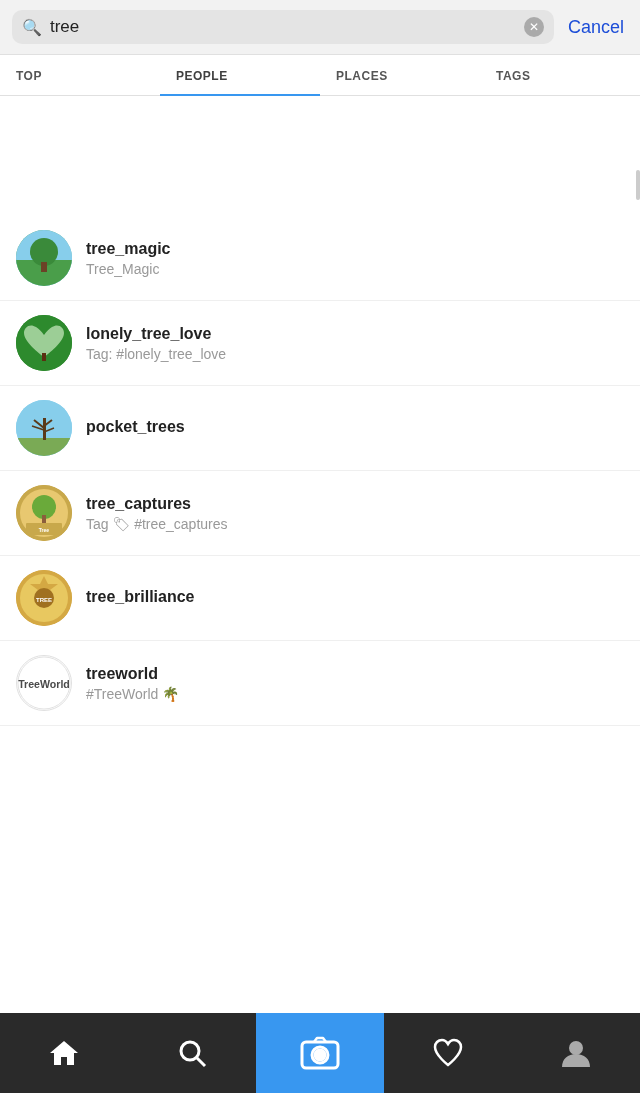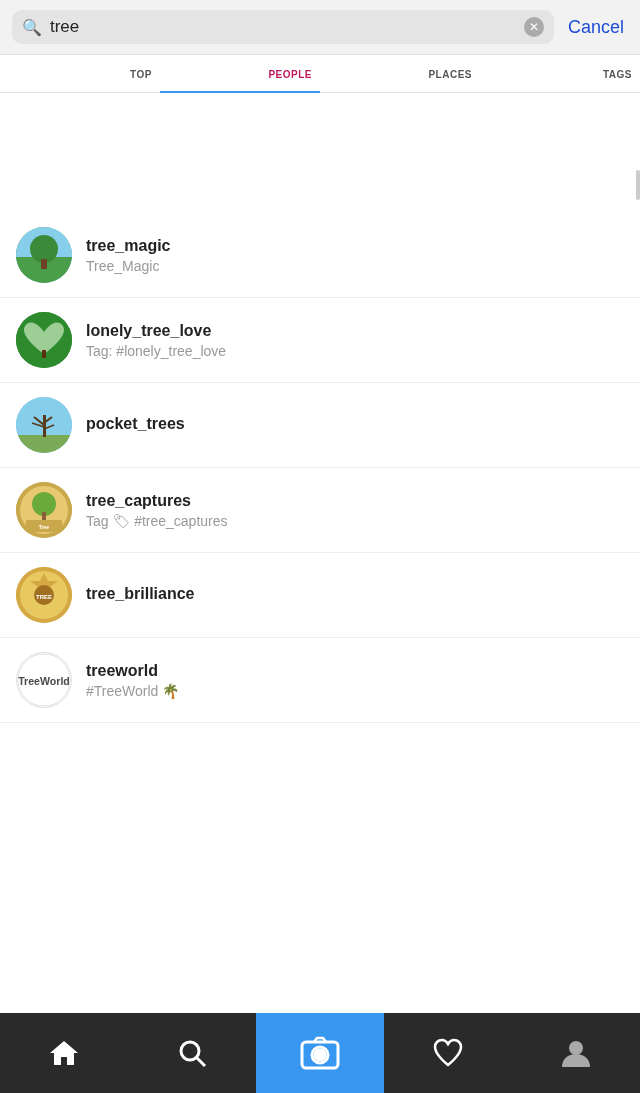--- a/index.html
+++ b/index.html
@@ -70,31 +70,31 @@
     }
 
     
     .tabs {
       display: flex;
       border-bottom: 1px solid #e0e0e0;
       background: #fff;
     }
     .tab {
       flex: 1;
-      text-align: right;
-      padding: 14px 8px 12px;
-      font-size: 10px;
+      text-align: left;
+      padding: 14px 16px 12px;
+      font-size: 12px;
       font-weight: 600;
       color: #555;
       cursor: pointer;
       letter-spacing: 0.5px;
       position: relative;
     }
     .tab.active {
-      color: #be185d;
+      color: #404040;
     }
     .tab.active::after {
       content: '';
       position: absolute;
       bottom: -1px;
       left: 0;
       right: 0;
       height: 2px;
       background: #3897f0;
     }

